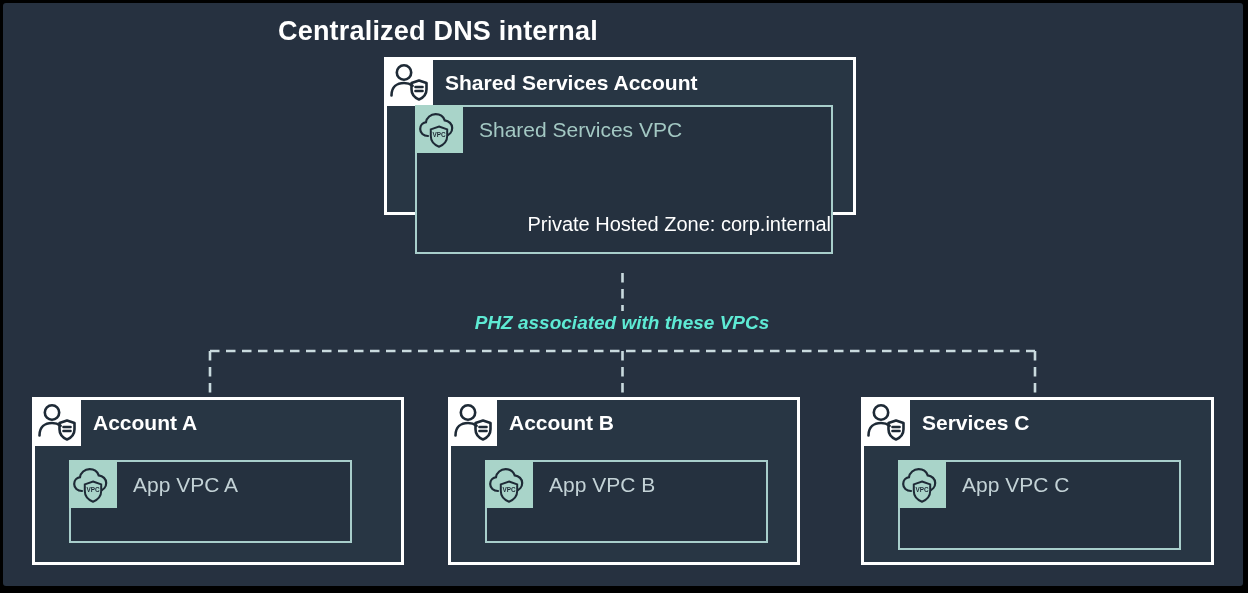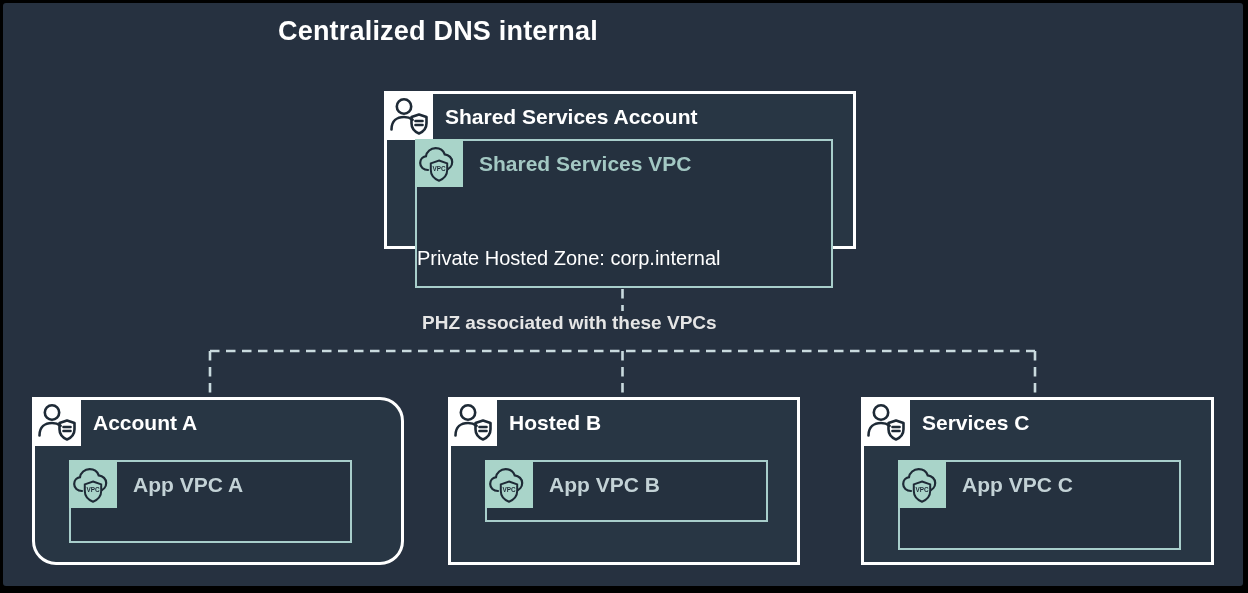--- a/index.html
+++ b/index.html
@@ -53,42 +53,43 @@
   }
   .vpc-icon{
     position:absolute; left:-2px; top:-2px;
     width:48px; height:48px;
     background:#a9d4c9;
   }
   .vpc-icon svg{display:block; width:100%; height:100%;}
   .vpc-label{
     position:absolute; left:62px; top:0;
     height:45px; line-height:45px;
-    font-size:21px; font-weight:700;
+    font-size:21px; font-weight:400;
     white-space:nowrap;
   }
   .vpc-label.shared{color:#a3c8c3;}
   .vpc-label.app{color:#c3d2d6;}
 
   .r53-badge{
     position:absolute; left:50%; top:44px;
     width:58px; height:60px;
     transform:translateX(-50%);
   }
   .r53-badge svg{display:block;width:100%;height:100%;}
 
   .phz-label{
     position:absolute; left:0; right:0; top:106px;
-    text-align:left;
+    text-align:right;
     color:#ffffff; font-size:20px; font-weight:500;
   }
 
   .assoc-note{
     left:422px; top:312px; width:400px;
-    color:#e5e5e5; font-size:19px; font-weight:600;
+    text-align:center;
+    color:#5eead4; font-size:19px; font-weight:600;font-style:italic;
   }
 
   .connector-svg{
     position:absolute; left:0; top:0;
     width:1248px; height:593px;
     pointer-events:none;
   }
 </style>
 </head>
 <body>
@@ -100,21 +101,21 @@
     <line x1="622.5" y1="273" x2="622.5" y2="311"></line>
     <line x1="210" y1="351" x2="1035" y2="351"></line>
     <line x1="210" y1="351" x2="210" y2="396"></line>
     <line x1="622.5" y1="351" x2="622.5" y2="396"></line>
     <line x1="1035" y1="351" x2="1035" y2="396"></line>
   </g>
 </svg>
 
 <div class="abs diagram-title">Centralized DNS internal</div>
 
-<div class="abs account-box" style="left:384px; top:57px; width:472px; height:158px;margin-top:34px;">
+<div class="abs account-box" style="left:384px; top:57px; width:472px; height:158px;">
   <div class="acct-icon">
     <svg viewBox="0 0 49 49" fill="none" stroke="#1e2a36" stroke-width="2.6" stroke-linecap="round" stroke-linejoin="round">
       <circle cx="20" cy="15.5" r="7.2"></circle>
       <path d="M7.5 38.5 c0 -8.5 5.5 -12.5 12.5 -12.5 c3.4 0 6.3 1 8.6 2.7"></path>
       <path d="M35 23.5 l7.5 2.6 v6.2 c0 5 -3.2 8.4 -7.5 10.2 c-4.3 -1.8 -7.5 -5.2 -7.5 -10.2 v-6.2 z"></path>
       <line x1="31.5" y1="30" x2="38.5" y2="30"></line>
       <line x1="31.5" y1="34" x2="38.5" y2="34"></line>
     </svg>
   </div>
   <div class="acct-label">Shared Services Account</div>
@@ -129,21 +130,21 @@
     </div>
     <div class="vpc-label shared">Shared Services VPC</div>
 
 
     <div class="phz-label">Private Hosted Zone: corp.internal</div>
   </div>
 </div>
 
 <div class="abs assoc-note">PHZ associated with these VPCs</div>
 
-<div class="abs account-box" style="left:32px; top:397px; width:372px; height:168px;border-radius:24px;">
+<div class="abs account-box" style="left:32px; top:397px; width:372px; height:168px;">
   <div class="acct-icon">
     <svg viewBox="0 0 49 49" fill="none" stroke="#1e2a36" stroke-width="2.6" stroke-linecap="round" stroke-linejoin="round">
       <circle cx="20" cy="15.5" r="7.2"></circle>
       <path d="M7.5 38.5 c0 -8.5 5.5 -12.5 12.5 -12.5 c3.4 0 6.3 1 8.6 2.7"></path>
       <path d="M35 23.5 l7.5 2.6 v6.2 c0 5 -3.2 8.4 -7.5 10.2 c-4.3 -1.8 -7.5 -5.2 -7.5 -10.2 v-6.2 z"></path>
       <line x1="31.5" y1="30" x2="38.5" y2="30"></line>
       <line x1="31.5" y1="34" x2="38.5" y2="34"></line>
     </svg>
   </div>
   <div class="acct-label">Account A</div>
@@ -162,22 +163,22 @@
 <div class="abs account-box" style="left:448px; top:397px; width:352px; height:168px;">
   <div class="acct-icon">
     <svg viewBox="0 0 49 49" fill="none" stroke="#1e2a36" stroke-width="2.6" stroke-linecap="round" stroke-linejoin="round">
       <circle cx="20" cy="15.5" r="7.2"></circle>
       <path d="M7.5 38.5 c0 -8.5 5.5 -12.5 12.5 -12.5 c3.4 0 6.3 1 8.6 2.7"></path>
       <path d="M35 23.5 l7.5 2.6 v6.2 c0 5 -3.2 8.4 -7.5 10.2 c-4.3 -1.8 -7.5 -5.2 -7.5 -10.2 v-6.2 z"></path>
       <line x1="31.5" y1="30" x2="38.5" y2="30"></line>
       <line x1="31.5" y1="34" x2="38.5" y2="34"></line>
     </svg>
   </div>
-  <div class="acct-label">Hosted B</div>
-  <div class="vpc-box" style="left:34px; top:60px; width:283px; height:62px;">
+  <div class="acct-label">Account B</div>
+  <div class="vpc-box" style="left:34px; top:60px; width:283px; height:83px;">
     <div class="vpc-icon">
       <svg viewBox="0 0 48 48" xmlns="http://www.w3.org/2000/svg">
         <path d="M13 31 c-4.6 0 -7.8 -3 -7.8 -7 c0 -3.4 2.4 -6.2 5.8 -6.8 c0.7 -4.6 4.6 -8 9.6 -8 c4.2 0 7.8 2.5 9.1 6.2 c4.2 0.5 7.5 3.5 7.5 7.5 c0 3.9 -2.8 7.1 -6.7 7.9" fill="none" stroke="#1e2a36" stroke-width="2.2" stroke-linecap="round"></path>
         <path d="M24 21.5 l8.2 2.9 v6.6 c0 5.3 -3.5 8.8 -8.2 10.7 c-4.7 -1.9 -8.2 -5.4 -8.2 -10.7 v-6.6 z" fill="#a9d4c9" stroke="#1e2a36" stroke-width="2"></path>
         <text x="24" y="32.3" font-size="6.4" font-weight="bold" text-anchor="middle" fill="#1e2a36" font-family="Liberation Sans, sans-serif">VPC</text>
       </svg>
     </div>
     <div class="vpc-label app">App VPC B</div>
   </div>
 </div>

